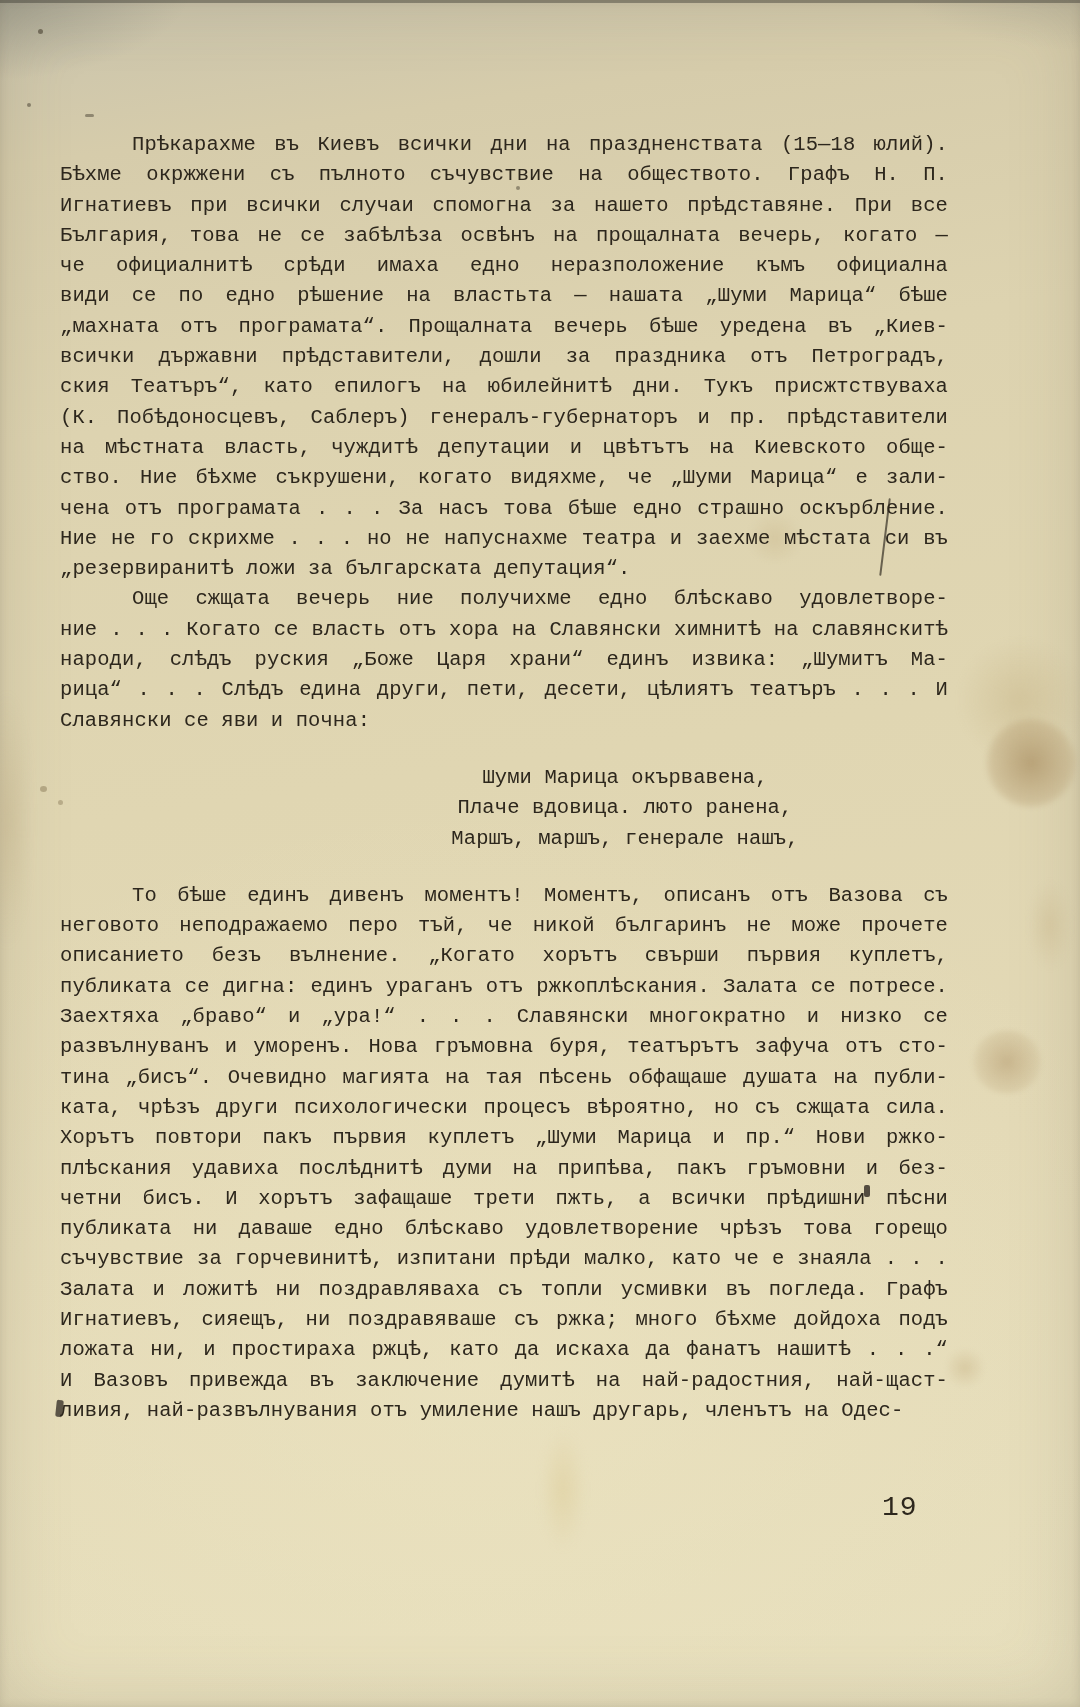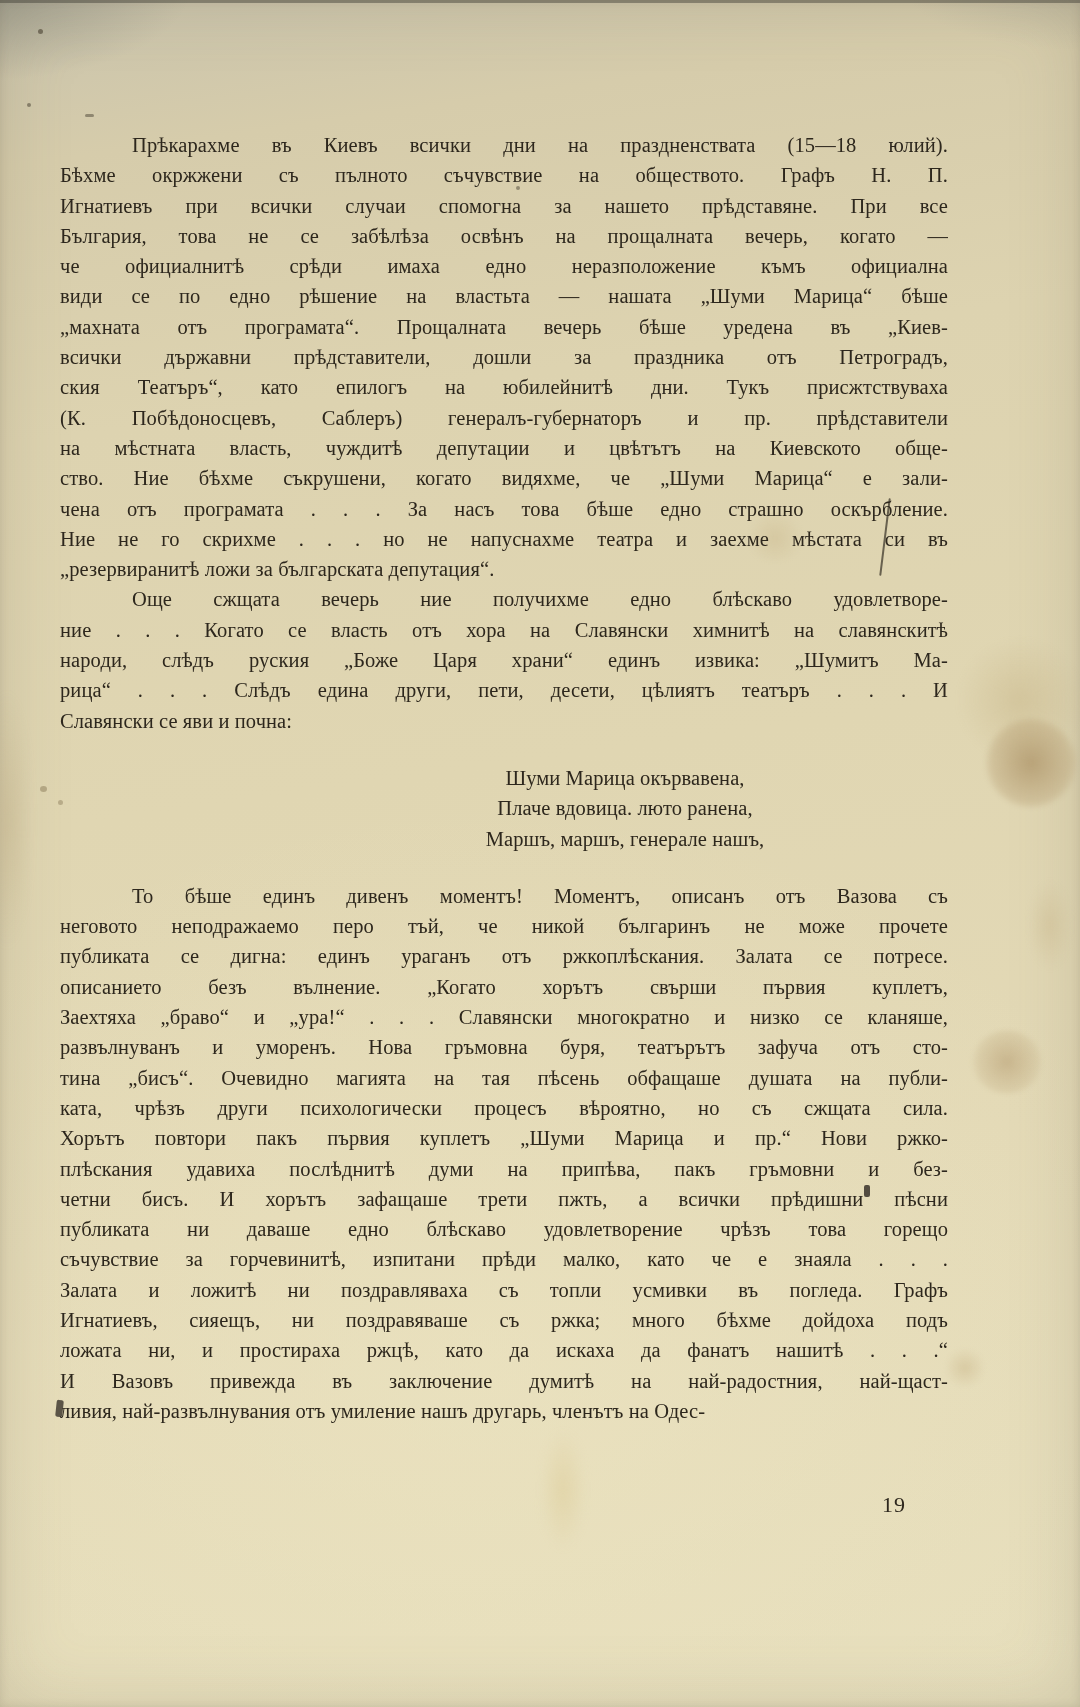--- a/index.html
+++ b/index.html
@@ -7,36 +7,36 @@
     position:relative;
     width:1080px;height:1707px;
     margin:0 auto;
     overflow:hidden;
     background:
       radial-gradient(ellipse 300px 130px at -20px -10px, rgba(125,128,118,.55), rgba(125,128,118,0) 70%),
       radial-gradient(ellipse 260px 100px at 1080px -20px, rgba(150,150,138,.38), rgba(150,150,138,0) 70%),
       radial-gradient(ellipse 900px 700px at 45% 80%, rgba(238,230,195,.5), rgba(238,230,195,0) 80%),
       linear-gradient(172deg, #c9c3ac 0%, #d6ccab 9%, #ddd3b0 24%, #e0d6b2 45%, #e3d9b6 68%, #e7dfbd 100%);
     box-shadow: inset 0 0 70px rgba(115,105,80,.22), inset 0 0 10px rgba(100,95,78,.18);
-    font-family:Liberation Serif, serif;
+    font-family:Liberation Mono, monospace;
     color:#2d271d;
   }
   .top-edge{position:absolute;left:0;top:0;width:100%;height:3px;background:rgba(62,60,52,.45);}
   .text-block{
     position:absolute;left:60px;top:130px;width:888px;
     font-size:20.5px;line-height:30.3px;
     letter-spacing:.1px;
   }
   .line{height:30.3px;overflow:hidden;white-space:normal;}
   .j{text-align:justify;text-align-last:justify;}
   .ind{text-indent:72px;}
   .block.verse{margin:27px 0 27px 242px;text-align:center;}
   .page-number{
     position:absolute;left:882px;top:1492px;width:70px;
-    font-size:22px;letter-spacing:1px;
+    font-size:28px;letter-spacing:1px;
   }
   
   .stain{position:absolute;border-radius:50%;pointer-events:none;}
   .s-halo1{left:955px;top:640px;width:130px;height:120px;background:radial-gradient(circle,rgba(201,184,140,.55),rgba(201,184,140,0) 70%);filter:blur(3px);}
   .s-dark1{left:985px;top:718px;width:92px;height:90px;background:radial-gradient(circle,rgba(172,146,102,.75),rgba(180,155,112,.35) 60%,rgba(180,155,112,0) 75%);filter:blur(2px);}
   .s-dark2{left:972px;top:1030px;width:70px;height:64px;background:radial-gradient(circle,rgba(183,158,115,.6),rgba(191,169,126,.25) 60%,rgba(191,169,126,0) 78%);filter:blur(2px);}
   .s-streak1{left:1028px;top:880px;width:44px;height:90px;background:radial-gradient(ellipse,rgba(203,186,144,.5),rgba(203,186,144,0) 70%);filter:blur(3px);}
   .s-faint1{left:944px;top:1348px;width:42px;height:40px;background:radial-gradient(circle,rgba(205,187,144,.55),rgba(205,187,144,0) 70%);filter:blur(2px);}
   .s-faint2{left:745px;top:515px;width:60px;height:46px;background:radial-gradient(circle,rgba(205,188,146,.5),rgba(205,188,146,0) 72%);filter:blur(2px);}
   .s-bottom{left:540px;top:1430px;width:46px;height:120px;background:radial-gradient(ellipse,rgba(222,206,157,.6),rgba(222,206,157,0) 70%);filter:blur(4px);}
@@ -102,22 +102,22 @@
         <div class="line">Славянски се яви и почна:</div>
       </div>
       <div class="block verse">
         <div class="line">Шуми Марица окървавена,</div>
         <div class="line">Плаче вдовица. люто ранена,</div>
         <div class="line">Маршъ, маршъ, генерале нашъ,</div>
       </div>
       <div class="block prose">
         <div class="line j ind">То бѣше единъ дивенъ моментъ! Моментъ, описанъ отъ Вазова съ</div>
         <div class="line j">неговото неподражаемо перо тъй, че никой българинъ не може прочете</div>
+        <div class="line j">описанието безъ вълнение. „Когато хорътъ свърши първия куплетъ,</div>
         <div class="line j">публиката се дигна: единъ ураганъ отъ ржкоплѣскания. Залата се потресе.</div>
-        <div class="line j">описанието безъ вълнение. „Когато хорътъ свърши първия куплетъ,</div>
         <div class="line j">Заехтяха „браво“ и „ура!“ . . . Славянски многократно и низко се кланяше,</div>
         <div class="line j">развълнуванъ и уморенъ. Нова гръмовна буря, театърътъ зафуча отъ сто-</div>
         <div class="line j">тина „бисъ“. Очевидно магията на тая пѣсень обфащаше душата на публи-</div>
         <div class="line j">ката, чрѣзъ други психологически процесъ вѣроятно, но съ сжщата сила.</div>
         <div class="line j">Хорътъ повтори пакъ първия куплетъ „Шуми Марица и пр.“ Нови ржко-</div>
         <div class="line j">плѣскания удавиха послѣднитѣ думи на припѣва, пакъ гръмовни и без-</div>
         <div class="line j">четни бисъ. И хорътъ зафащаше трети пжть, а всички прѣдишни пѣсни</div>
         <div class="line j">публиката ни даваше едно блѣскаво удовлетворение чрѣзъ това горещо</div>
         <div class="line j">съчувствие за горчевинитѣ, изпитани прѣди малко, като че е знаяла . . .</div>
         <div class="line j">Залата и ложитѣ ни поздравляваха съ топли усмивки въ погледа. Графъ</div>

